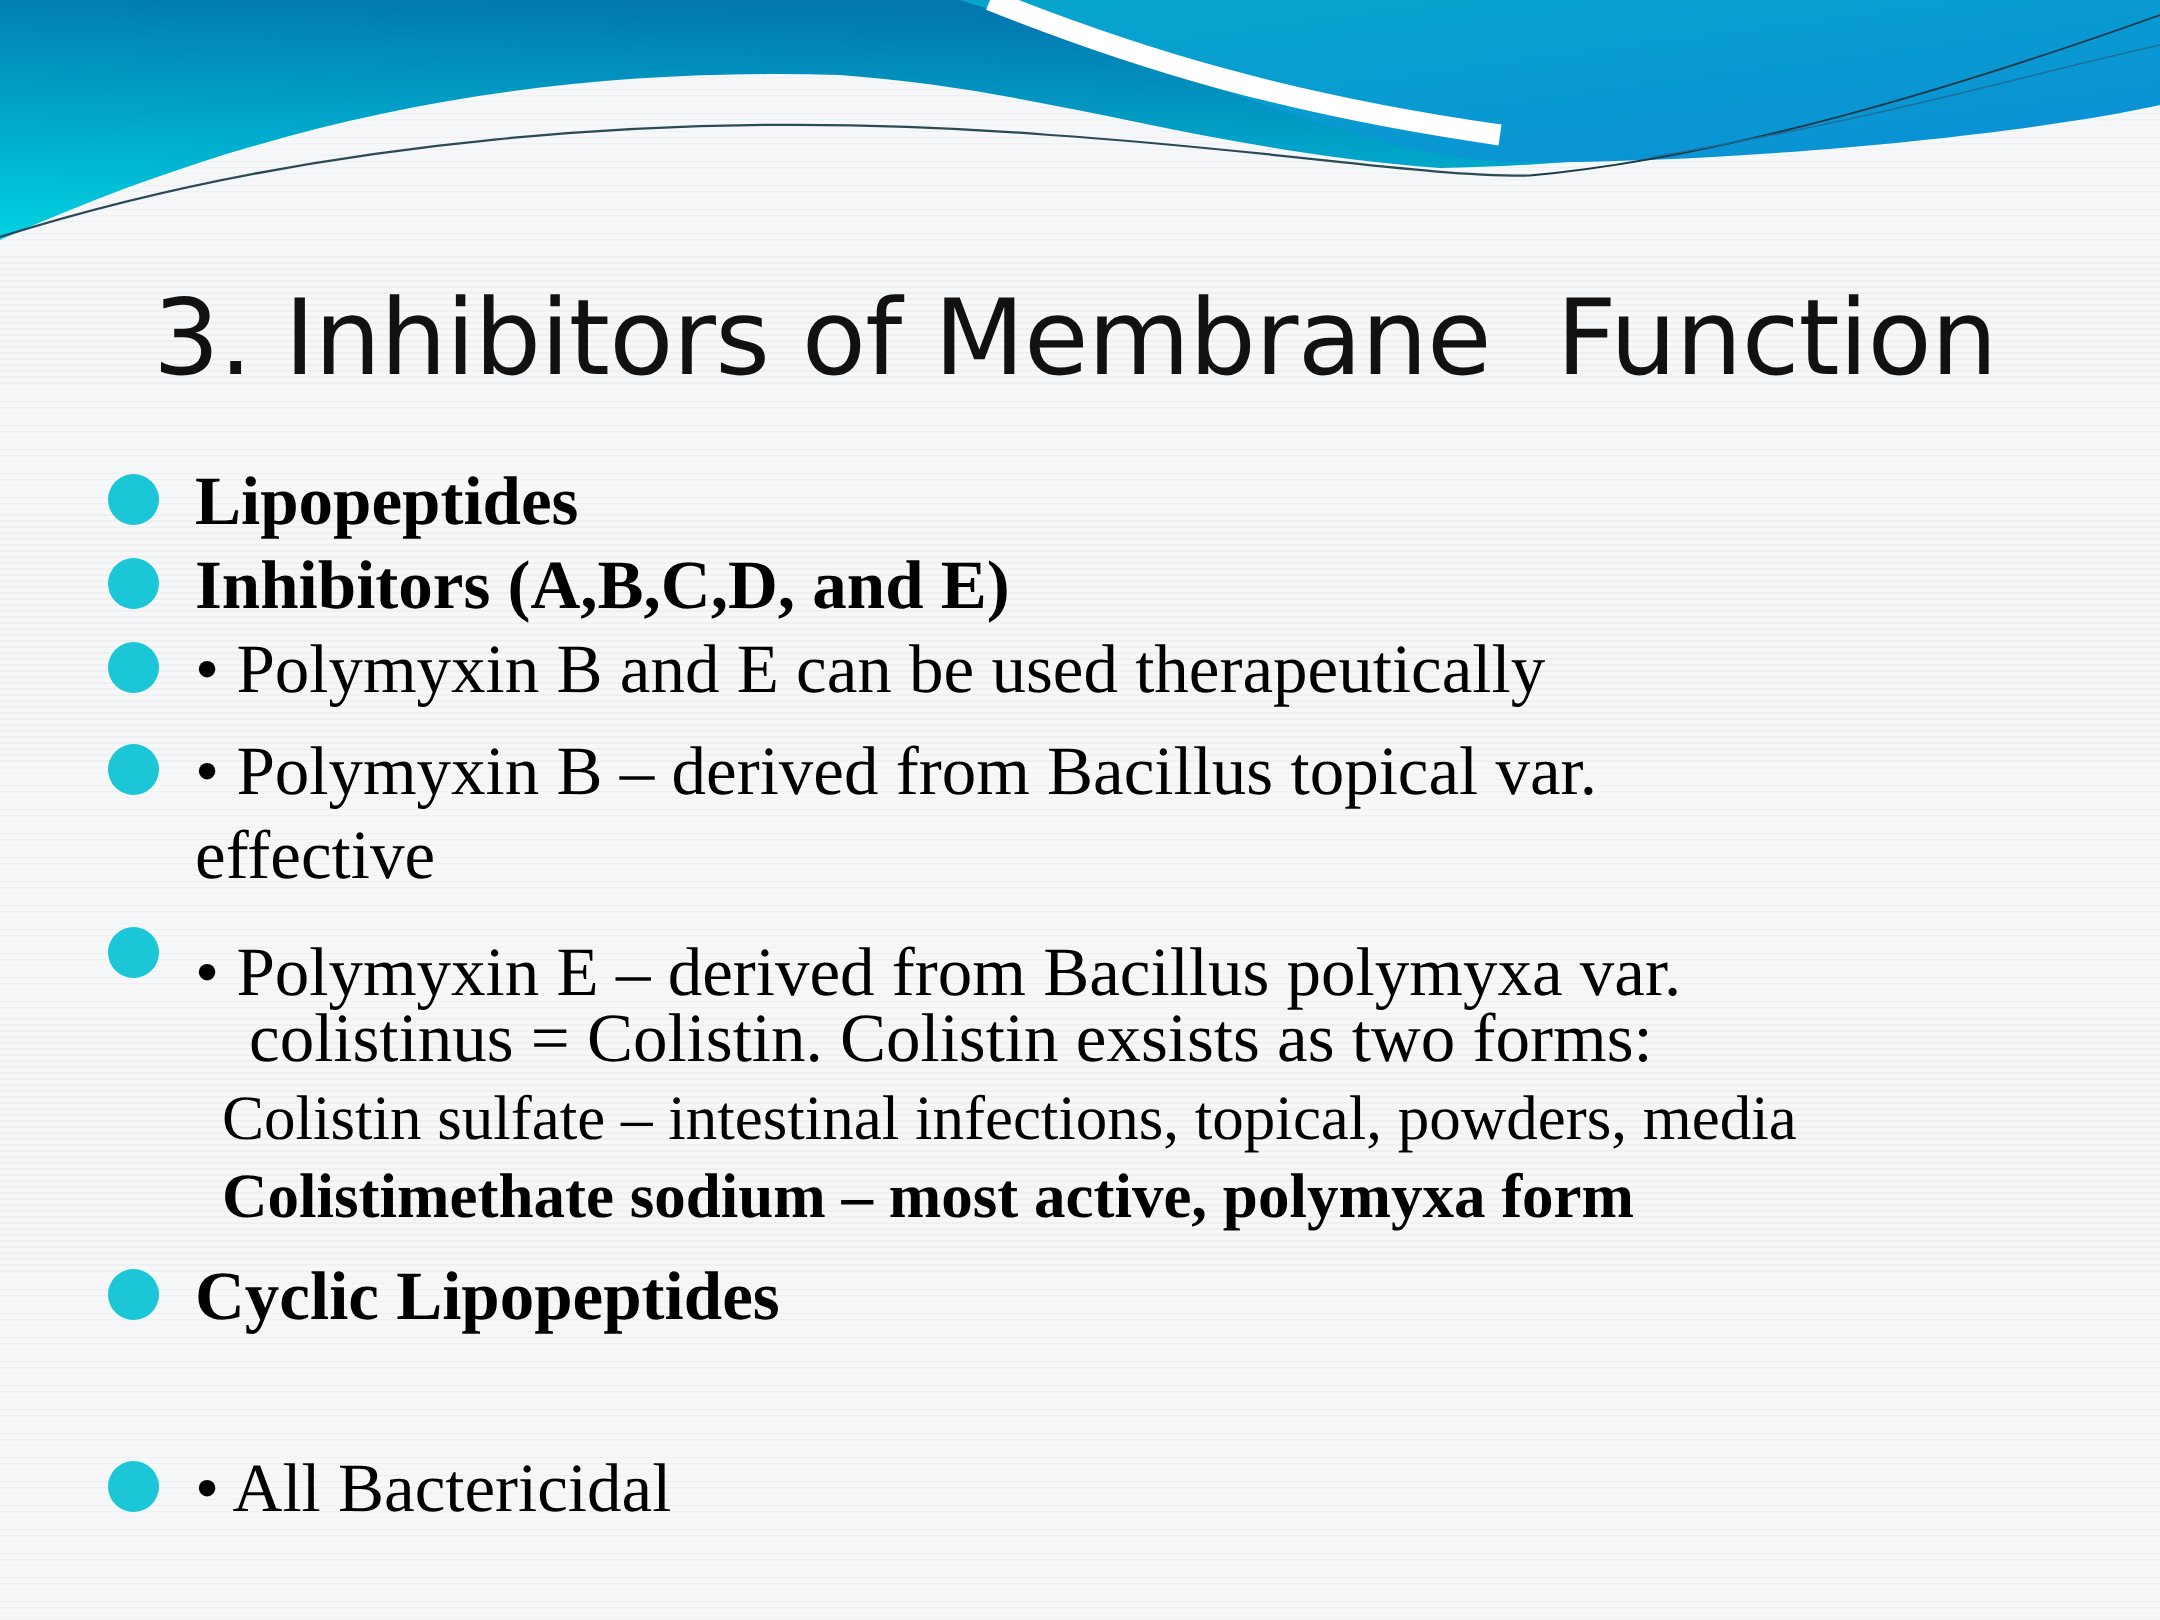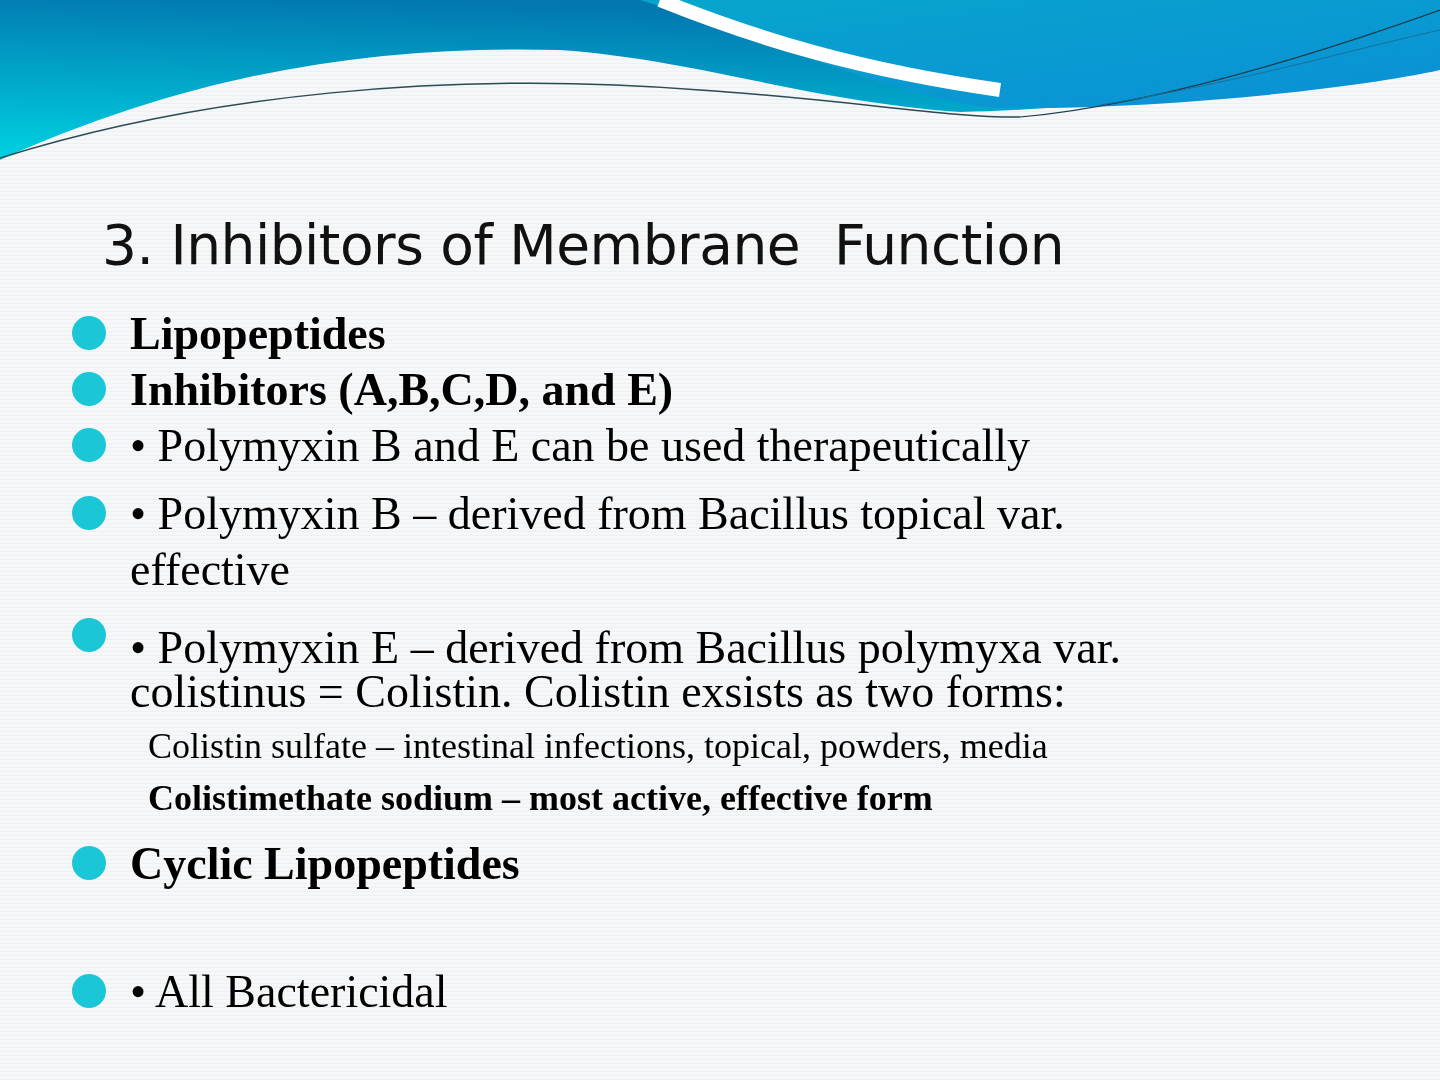--- a/index.html
+++ b/index.html
@@ -3,33 +3,33 @@
 <meta charset="utf-8">
 <style>
   html, body { margin: 0; padding: 0; }
   body {
     width: 1440px; height: 1080px; overflow: hidden; position: relative;
     background: repeating-linear-gradient(180deg, #f6f7f8 0px, #f6f7f8 3px, #eef0f2 3px, #eef0f2 4px);
   }
   .header-wave { position: absolute; left: 0; top: 0; width: 1440px; height: 170px; }
   .title {
     position: absolute; left: 102px; top: 184px;
-    font-family: "DejaVu Sans", sans-serif; font-size: 55px; color: #111;
-    letter-spacing: -0.5px; white-space: pre; margin-top: 29px;
+    font-family: "DejaVu Sans", sans-serif; font-size: 70px; color: #111;
+    letter-spacing: -0.5px; white-space: pre;
   }
   .content { position: absolute; left: 0; top: 0; width: 1440px; height: 796px; }
   .item { position: absolute; left: 72px; font-family: "Liberation Serif", serif; color: #000; }
   .dot {
     position: absolute; left: 0; width: 34px; height: 34px; border-radius: 50%;
     background: #1bc6d6;
   }
   .txt { position: absolute; left: 58px; white-space: pre; }
   .bold { font-weight: bold; }
   .s46 { font-size: 46px; line-height: 56px; }
-  .s42 { font-size: 36px; line-height: 52px; }
+  .s42 { font-size: 42px; line-height: 52px; }
 </style>
 </head>
 <body>
 
 <svg class="header-wave" viewBox="0 0 1440 170" preserveAspectRatio="none">
   <defs>
     <linearGradient id="g1" x1="0" y1="1" x2="0.3" y2="0">
       <stop offset="0" stop-color="#00d2e2"></stop>
       <stop offset="1" stop-color="#0277b0"></stop>
     </linearGradient>
@@ -62,23 +62,23 @@
     <span class="txt s46">• Polymyxin B and E can be used therapeutically</span>
   </div>
   <div class="item" style="top:486px;">
     <span class="dot" style="top:10px;"></span>
     <span class="txt s46" style="top:0;">• Polymyxin B – derived from Bacillus topical var.</span>
     <span class="txt s46" style="top:56px;">effective</span>
   </div>
   <div class="item" style="top:608px;">
     <span class="dot" style="top:10px;"></span>
     <span class="txt s46" style="top:12px;">• Polymyxin E – derived from Bacillus polymyxa var.</span>
-    <span class="txt s46" style="top:56px;">colistinus = Colistin. Colistin exsists as two forms:</span>
+    <span class="txt s46" style="top:56px;margin-left:36px;">colistinus = Colistin. Colistin exsists as two forms:</span>
     <span class="txt s42" style="top:112px; left:76px;">Colistin sulfate – intestinal infections, topical, powders, media</span>
-    <span class="txt s42 bold" style="top:164px; left:76px;">Colistimethate sodium – most active, effective form</span>
+    <span class="txt s42 bold" style="top:164px; left:76px;">Colistimethate sodium – most active, polymyxa form</span>
   </div>
   <div class="item" style="top:836px;">
     <span class="dot" style="top:10px;"></span>
     <span class="txt s46 bold">Cyclic Lipopeptides</span>
   </div>
   <div class="item" style="top:964px;">
     <span class="dot" style="top:10px;"></span>
     <span class="txt s46">• All Bactericidal</span>
   </div>
 </div>

